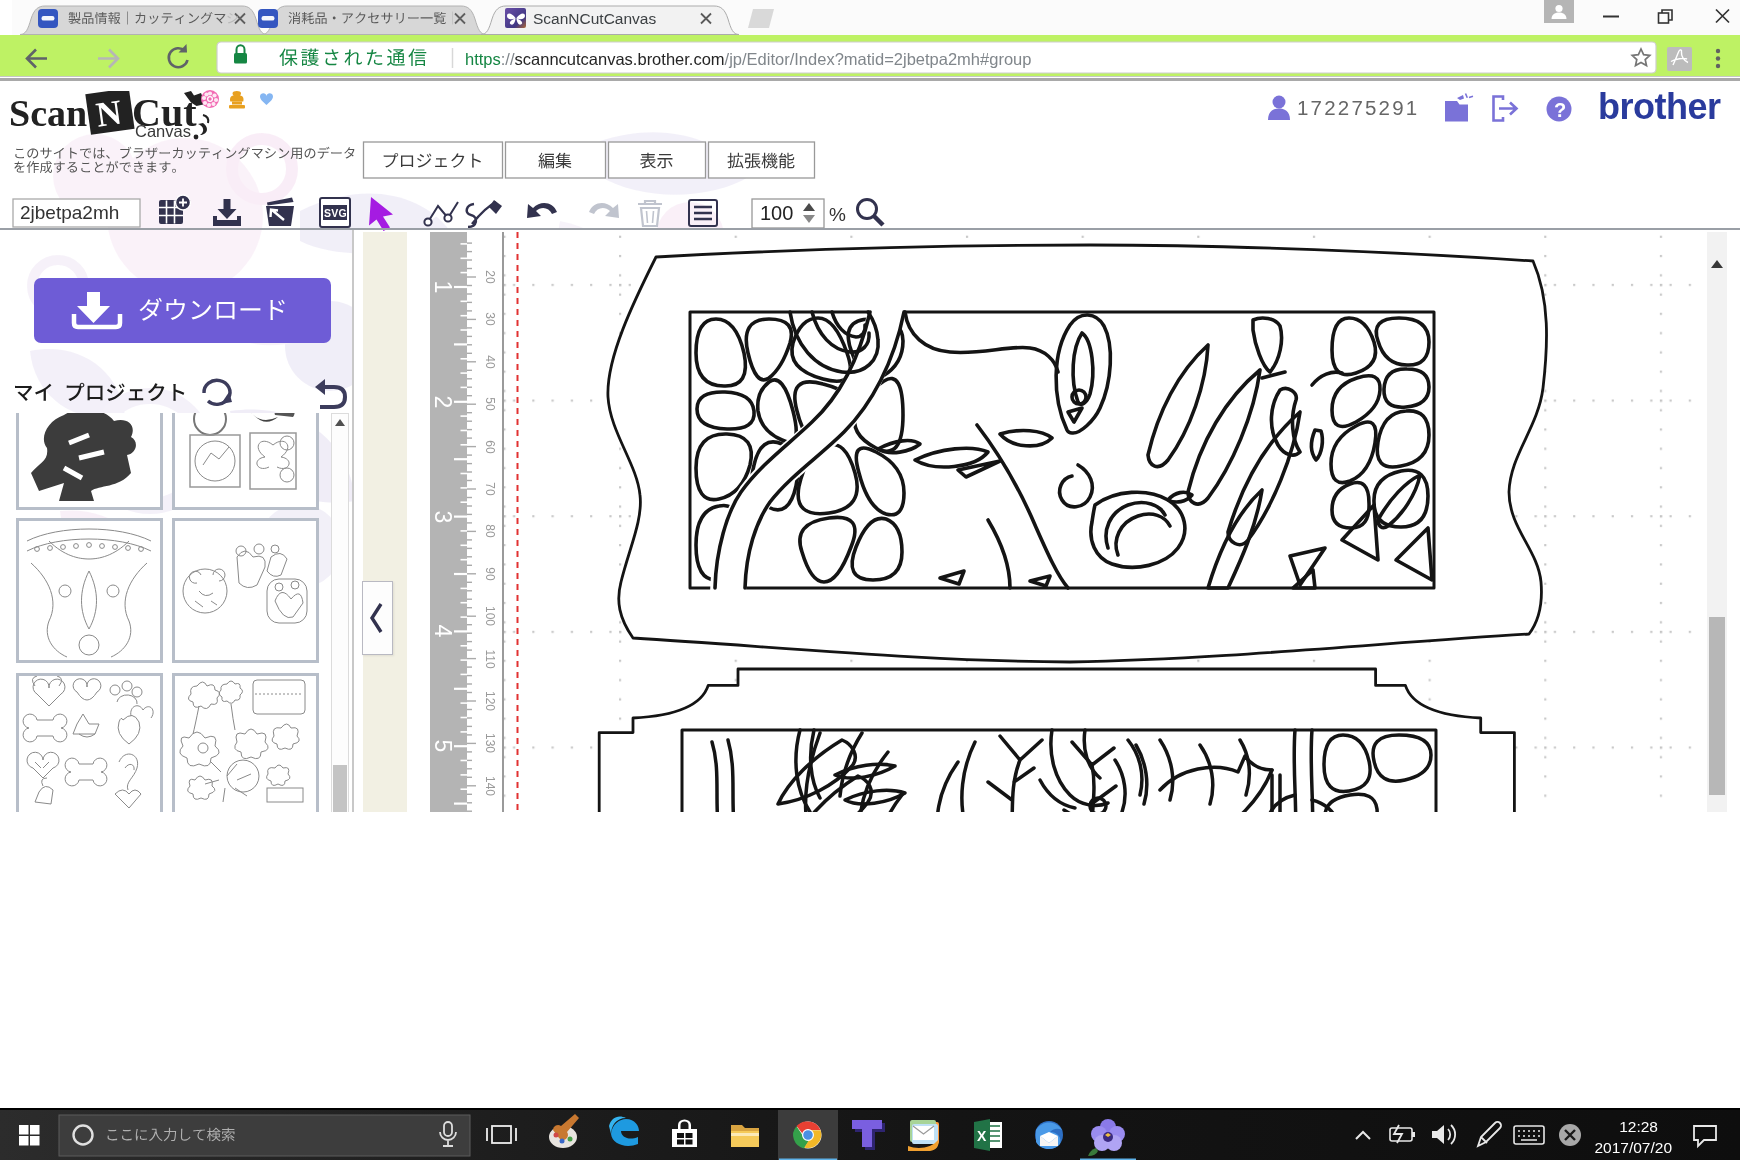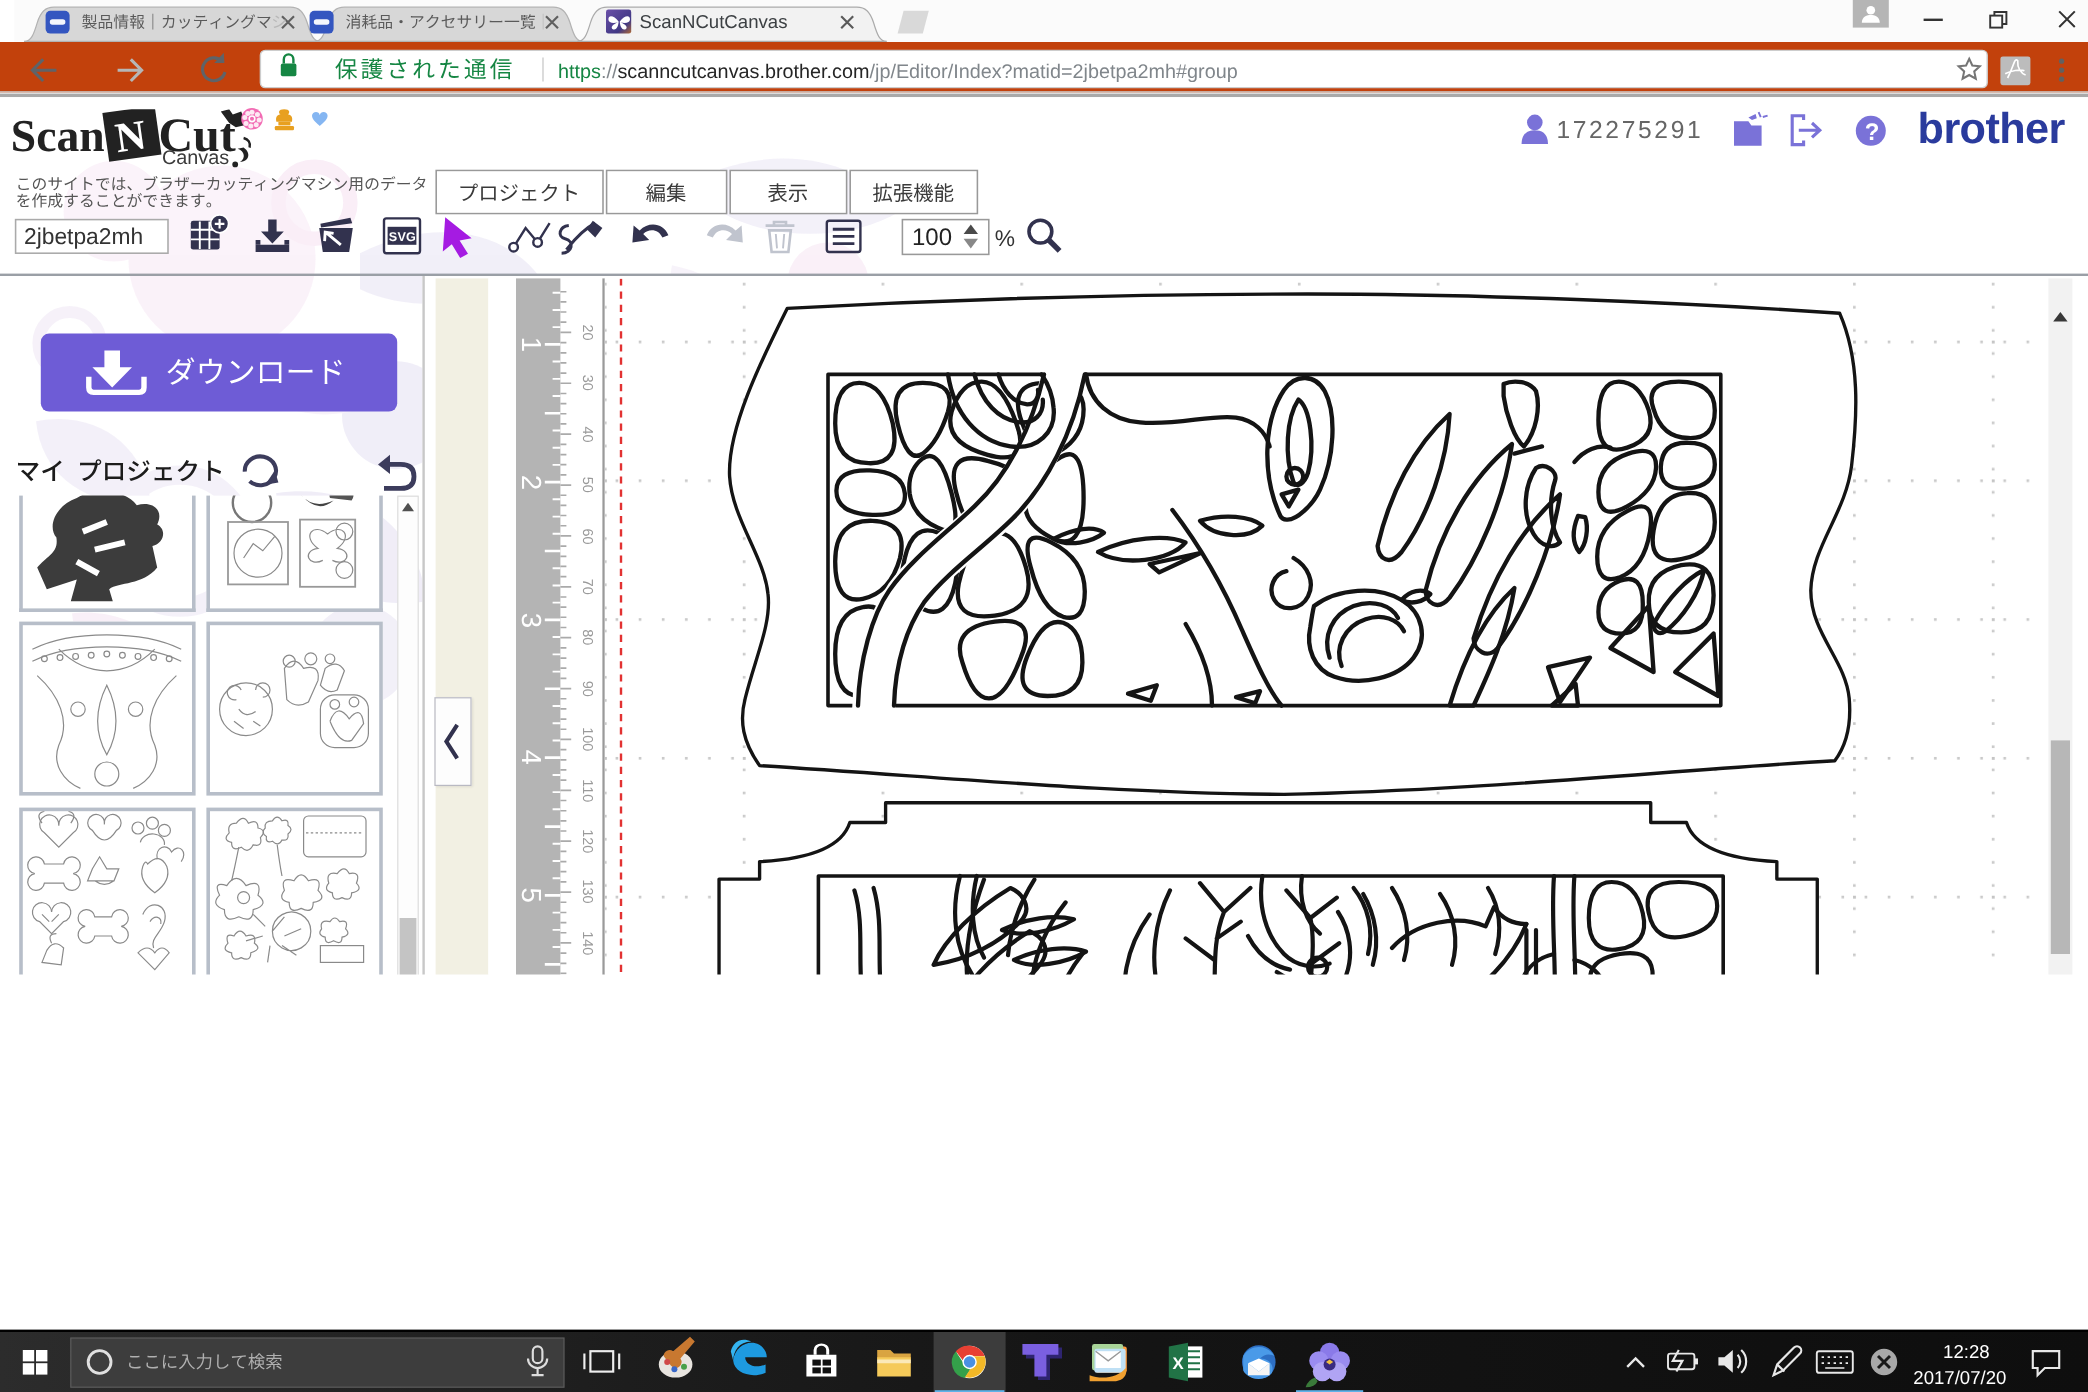--- a/index.html
+++ b/index.html
@@ -44,21 +44,21 @@
       </g>
       <g transform="translate(276.0,23.0)">
         <path d="M11.4 -10.7C11.1 -9.9 10.5 -8.9 10.0 -8.2L10.8 -7.9C11.3 -8.5 11.9 -9.5 12.3 -10.3ZM4.6 -10.3C5.2 -9.5 5.8 -8.5 6.0 -7.8L6.9 -8.2C6.6 -8.9 6.0 -9.9 5.5 -10.7ZM1.1 -10.3C1.9 -9.8 2.9 -9.1 3.4 -8.7L4.0 -9.4C3.5 -9.9 2.5 -10.5 1.7 -10.9ZM0.5 -6.7C1.3 -6.3 2.3 -5.6 2.9 -5.1L3.4 -5.9C2.9 -6.4 1.9 -7.0 1.1 -7.4ZM0.9 0.3 1.8 0.9C2.5 -0.3 3.3 -2.0 3.9 -3.4L3.2 -4.0C2.5 -2.5 1.6 -0.7 0.9 0.3ZM6.0 -4.1H10.9V-2.7H6.0ZM6.0 -5.0V-6.4H10.9V-5.0ZM8.0 -11.1V-7.3H5.0V1.1H6.0V-1.8H10.9V-0.2C10.9 -0.0 10.8 0.0 10.6 0.1C10.4 0.1 9.7 0.1 8.9 0.0C9.1 0.3 9.2 0.7 9.2 1.0C10.2 1.0 10.9 1.0 11.3 0.8C11.7 0.7 11.8 0.4 11.8 -0.2V-7.3H9.0V-11.1Z M16.1 -11.1V-9.7H14.0V-8.8H16.1V-7.5H14.3V-6.6H16.1V-5.3H13.8V-4.4H15.8C15.2 -3.3 14.4 -2.1 13.6 -1.4C13.8 -1.2 14.0 -0.8 14.1 -0.5C14.8 -1.2 15.5 -2.3 16.1 -3.4V1.0H17.0V-3.4C17.5 -2.7 18.1 -1.9 18.3 -1.5L19.0 -2.3C18.7 -2.6 17.7 -3.8 17.2 -4.4H19.1V-5.3H17.0V-6.6H18.6V-7.5H17.0V-8.8H18.8V-9.7H17.0V-11.1ZM24.2 -11.0C23.1 -10.2 21.0 -9.5 19.1 -8.9C19.2 -8.7 19.4 -8.4 19.4 -8.2C20.1 -8.4 20.8 -8.6 21.5 -8.8V-6.9L19.3 -6.5L19.4 -5.6L21.5 -5.9V-3.9L19.0 -3.5L19.1 -2.6L21.5 -3.0V-0.7C21.5 0.5 21.8 0.9 22.9 0.9C23.1 0.9 24.4 0.9 24.6 0.9C25.6 0.9 25.9 0.3 26.0 -1.5C25.7 -1.6 25.3 -1.7 25.1 -1.9C25.1 -0.4 25.0 0.0 24.6 0.0C24.3 0.0 23.2 0.0 23.0 0.0C22.5 0.0 22.4 -0.1 22.4 -0.7V-3.1L25.9 -3.6L25.8 -4.5L22.4 -4.0V-6.1L25.4 -6.6L25.3 -7.4L22.4 -7.0V-9.1C23.4 -9.5 24.3 -9.9 25.1 -10.4Z M30.4 -9.6H35.7V-7.1H30.4ZM29.4 -10.5V-6.1H36.7V-10.5ZM27.5 -4.7V1.1H28.4V0.3H31.2V0.9H32.2V-4.7ZM28.4 -0.6V-3.8H31.2V-0.6ZM33.6 -4.7V1.1H34.6V0.3H37.6V1.0H38.6V-4.7ZM34.6 -0.6V-3.8H37.6V-0.6Z M46.2 -6.4C45.4 -6.4 44.8 -5.8 44.8 -5.0C44.8 -4.2 45.4 -3.6 46.2 -3.6C47.0 -3.6 47.6 -4.2 47.6 -5.0C47.6 -5.8 47.0 -6.4 46.2 -6.4Z M65.1 -8.9 64.4 -9.5C64.2 -9.5 63.8 -9.5 63.5 -9.5C62.7 -9.5 56.6 -9.5 55.9 -9.5C55.5 -9.5 54.9 -9.5 54.4 -9.6V-8.4C55.0 -8.4 55.5 -8.5 55.9 -8.5C56.6 -8.5 62.5 -8.5 63.5 -8.5C63.0 -7.6 61.8 -6.2 60.6 -5.5L61.4 -4.8C63.0 -5.8 64.2 -7.6 64.7 -8.4C64.8 -8.6 65.0 -8.8 65.1 -8.9ZM59.8 -7.2H58.6C58.7 -6.8 58.7 -6.5 58.7 -6.2C58.7 -4.0 58.4 -2.1 56.4 -0.9C56.0 -0.6 55.5 -0.4 55.2 -0.3L56.1 0.5C59.5 -1.2 59.8 -3.6 59.8 -7.2Z M73.1 -10.3 71.9 -10.7C71.8 -10.3 71.6 -9.8 71.5 -9.6C70.9 -8.4 69.6 -6.5 67.3 -5.1L68.2 -4.5C69.7 -5.4 70.8 -6.6 71.6 -7.7H76.0C75.8 -6.5 74.9 -4.8 73.9 -3.6C72.7 -2.2 71.1 -1.0 68.7 -0.3L69.6 0.6C72.1 -0.3 73.7 -1.5 74.9 -3.0C76.0 -4.4 76.9 -6.2 77.2 -7.6C77.3 -7.8 77.4 -8.1 77.5 -8.2L76.6 -8.8C76.4 -8.7 76.1 -8.7 75.8 -8.7H72.2L72.5 -9.2C72.6 -9.5 72.9 -9.9 73.1 -10.3Z M90.9 -7.6 90.1 -8.2C90.0 -8.1 89.7 -8.0 89.4 -8.0C88.9 -7.8 86.6 -7.4 84.3 -6.9V-9.0C84.3 -9.4 84.3 -9.8 84.4 -10.2H83.1C83.2 -9.8 83.2 -9.4 83.2 -9.0V-6.7C81.8 -6.5 80.6 -6.2 80.0 -6.2L80.2 -5.1L83.2 -5.7V-1.7C83.2 -0.4 83.7 0.2 86.1 0.2C87.8 0.2 89.1 0.1 90.3 -0.0L90.3 -1.2C89.0 -0.9 87.8 -0.8 86.2 -0.8C84.6 -0.8 84.3 -1.1 84.3 -2.0V-5.9L89.3 -6.9C88.9 -6.1 87.9 -4.7 86.9 -3.8L87.9 -3.2C88.9 -4.3 90.0 -6.0 90.6 -7.1C90.7 -7.2 90.8 -7.5 90.9 -7.6Z M93.3 -7.6V-6.5C93.4 -6.5 94.0 -6.5 94.6 -6.5H96.0V-4.4C96.0 -3.9 96.0 -3.3 96.0 -3.2H97.1C97.1 -3.3 97.1 -3.9 97.1 -4.4V-6.5H100.8V-6.0C100.8 -2.3 99.6 -1.1 97.2 -0.2L98.1 0.6C101.2 -0.7 101.9 -2.5 101.9 -6.1V-6.5H103.4C103.9 -6.5 104.4 -6.5 104.6 -6.5V-7.6C104.4 -7.6 103.9 -7.5 103.4 -7.5H101.9V-9.2C101.9 -9.7 102.0 -10.1 102.0 -10.3H100.8C100.8 -10.1 100.8 -9.7 100.8 -9.2V-7.5H97.1V-9.2C97.1 -9.7 97.1 -10.1 97.2 -10.2H96.0C96.0 -9.9 96.0 -9.5 96.0 -9.2V-7.5H94.6C94.1 -7.5 93.4 -7.6 93.3 -7.6Z M115.8 -10.0H114.6C114.6 -9.7 114.7 -9.3 114.7 -8.9C114.7 -8.4 114.7 -7.3 114.7 -6.8C114.7 -4.3 114.5 -3.2 113.6 -2.1C112.8 -1.2 111.6 -0.7 110.4 -0.4L111.3 0.5C112.2 0.2 113.6 -0.4 114.4 -1.4C115.4 -2.5 115.8 -3.6 115.8 -6.7C115.8 -7.2 115.8 -8.3 115.8 -8.9C115.8 -9.3 115.8 -9.7 115.8 -10.0ZM109.7 -9.9H108.5C108.5 -9.7 108.6 -9.2 108.6 -9.0C108.6 -8.6 108.6 -5.1 108.6 -4.6C108.6 -4.2 108.5 -3.7 108.5 -3.6H109.7C109.7 -3.8 109.7 -4.2 109.7 -4.6C109.7 -5.1 109.7 -8.6 109.7 -9.0C109.7 -9.3 109.7 -9.7 109.7 -9.9Z M120.1 -5.7V-4.4C120.6 -4.5 121.3 -4.5 122.0 -4.5C123.0 -4.5 128.2 -4.5 129.2 -4.5C129.8 -4.5 130.4 -4.4 130.6 -4.4V-5.7C130.4 -5.7 129.9 -5.6 129.2 -5.6C128.2 -5.6 123.0 -5.6 122.0 -5.6C121.2 -5.6 120.5 -5.7 120.1 -5.7Z M132.6 -5.7V-4.6H144.7V-5.7Z M148.7 -3.8H154.9V-3.1H148.7ZM148.7 -2.5H154.9V-1.8H148.7ZM148.7 -5.0H154.9V-4.3H148.7ZM153.0 -7.3V-6.5H157.4V-7.3ZM147.7 -5.6V-1.2H149.6C149.2 -0.3 148.3 0.1 145.8 0.3C146.0 0.5 146.2 0.9 146.2 1.1C149.1 0.8 150.2 0.1 150.7 -1.2H152.6V-0.2C152.6 0.7 152.9 0.9 154.2 0.9C154.5 0.9 156.2 0.9 156.4 0.9C157.4 0.9 157.7 0.6 157.8 -0.8C157.5 -0.9 157.2 -1.0 157.0 -1.1C156.9 -0.0 156.8 0.1 156.3 0.1C156.0 0.1 154.6 0.1 154.3 0.1C153.7 0.1 153.6 0.1 153.6 -0.2V-1.2H155.9V-5.6ZM153.4 -11.1C153.0 -9.9 152.4 -8.7 151.7 -7.9C151.9 -7.8 152.3 -7.6 152.5 -7.4C152.8 -7.8 153.2 -8.4 153.5 -8.9H157.8V-9.8H153.9C154.0 -10.1 154.2 -10.5 154.3 -10.9ZM148.7 -9.3H147.3V-10.0H148.7ZM151.7 -10.6H146.4V-6.1H151.9V-6.7H149.5V-7.4H151.5V-9.3H149.5V-10.0H151.7ZM148.7 -7.4V-6.7H147.3V-7.4ZM147.3 -8.7H150.6V-8.0H147.3Z" fill="#5a5a5a"></path>
       </g>
       <g transform="translate(434.0,23.0)">
         <path d="M6.9 -11.6H6.3V1.6H6.9Z" fill="#b8b8b8"></path>
       </g>
       <text x="521" y="23.5" font-size="15.5" fill="#3c4043" font-family="Liberation Sans">ScanNCutCanvas</text>
     </svg>
   </div>
-<div class="ab" style="left:0;top:35px;width:1740px;height:42px;background:#c2410c;border-bottom:1px solid #c7c7c7">
+<div class="ab" style="left:0;top:35px;width:1740px;height:42px;background:#bef264;border-bottom:1px solid #c7c7c7">
     <svg class="ab" style="left:0;top:0" width="1740" height="42" viewBox="0 0 1740 42">
       <path d="M47,23.5 H28 M36,14.5 L27,23.5 L36,32.5" stroke="#5f6368" stroke-width="2.6" fill="none"></path>
       <path d="M98,23.5 H117 M109,14.5 L118,23.5 L109,32.5" stroke="#b6b6b6" stroke-width="2.6" fill="none"></path>
       <path d="M185,16 a9.5,9.5 0 1 0 2.5,9" stroke="#5f6368" stroke-width="2.6" fill="none"></path>
       <path d="M186.5,9 L187,17.5 L178.5,17.5 Z" fill="#5f6368"></path>
       <rect x="217" y="7" width="1439" height="31" rx="4" fill="#fff" stroke="#cdcdcd" stroke-width="1.2"></rect>
       <rect x="234" y="18" width="13" height="10.5" rx="1.5" fill="#158643"></rect>
       <path d="M236.5,18 v-3.5 a4,4.2 0 0 1 8,0 V18" fill="none" stroke="#158643" stroke-width="2"></path>
       <path d="M452.5,13 v20" stroke="#d8d8d8" stroke-width="1.5"></path>
       <path d="M1641,14 l2.6,5.6 6.2,0.7 -4.6,4.2 1.3,6.1 -5.5,-3.1 -5.5,3.1 1.3,-6.1 -4.6,-4.2 6.2,-0.7 Z" fill="none" stroke="#757575" stroke-width="1.7"></path>
@@ -178,21 +178,21 @@
         <path d="M205.5,7.5 l1.8,4.2 M209,11.5 l4,-1.2" stroke="#7a72d8" stroke-width="1.6"></path>
       </g>
       <g stroke="#7a72d8" stroke-width="2.6" fill="none">
         <path d="M243,14 v-3.5 h-9.5 v24 h9.5 V31"></path>
         <path d="M239,22.5 h16 M250,16.5 l6.5,6 -6.5,6"></path>
       </g>
       <circle cx="299" cy="23" r="12.5" fill="#7a72d8"></circle>
       <text x="294" y="30.5" font-size="20" font-weight="bold" fill="#fff">?</text>
       <text x="338" y="33" font-size="36" font-weight="bold" fill="#2a3b9d" letter-spacing="-0.5" font-family="Liberation Sans">brother</text>
     </svg>
-    <div class="ab" style="left:0;top:91px;width:1740px;height:50px">
+    <div class="ab" style="left:0;top:107px;width:1740px;height:50px">
       <svg width="920" height="50" viewBox="0 0 920 50">
         <rect x="13" y="11" width="127" height="28" fill="#fff" stroke="#aaa" stroke-width="1.3"></rect>
         <text x="20" y="31" font-size="19" fill="#333">2jbetpa2mh</text>
         <g>
           <rect x="159" y="12" width="24" height="24" rx="2" fill="#32324e"></rect>
           <g stroke="#fff" stroke-width="1.6">
             <path d="M159,19.5 h24 M166.5,12.5 v23 M174.5,12.5 v23 M159,27.5 h24"></path>
           </g>
           <circle cx="183" cy="14.5" r="7.5" fill="#32324e" stroke="#fff" stroke-width="1.4"></circle>
           <path d="M183,10.5 v8 M179,14.5 h8" stroke="#fff" stroke-width="1.8"></path>

